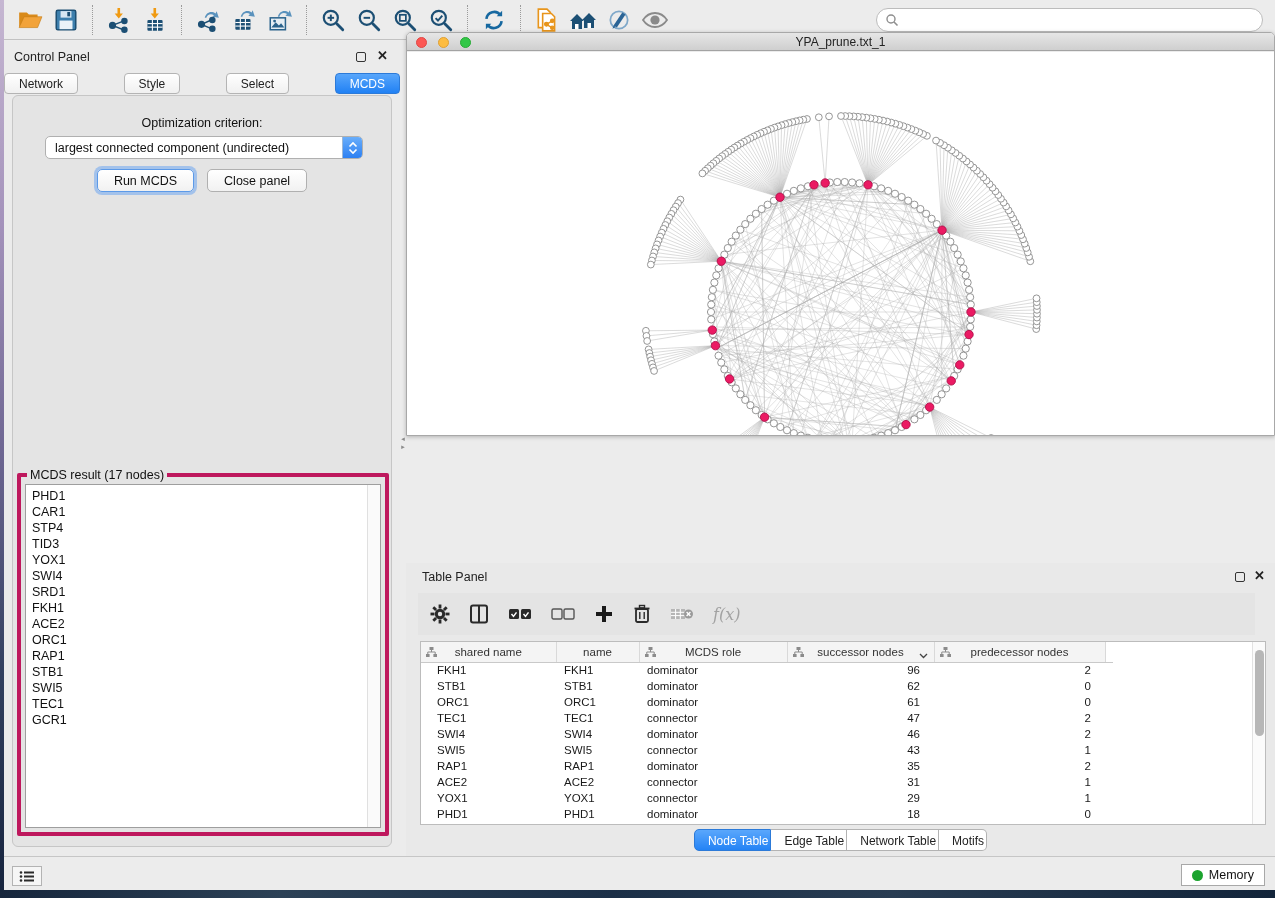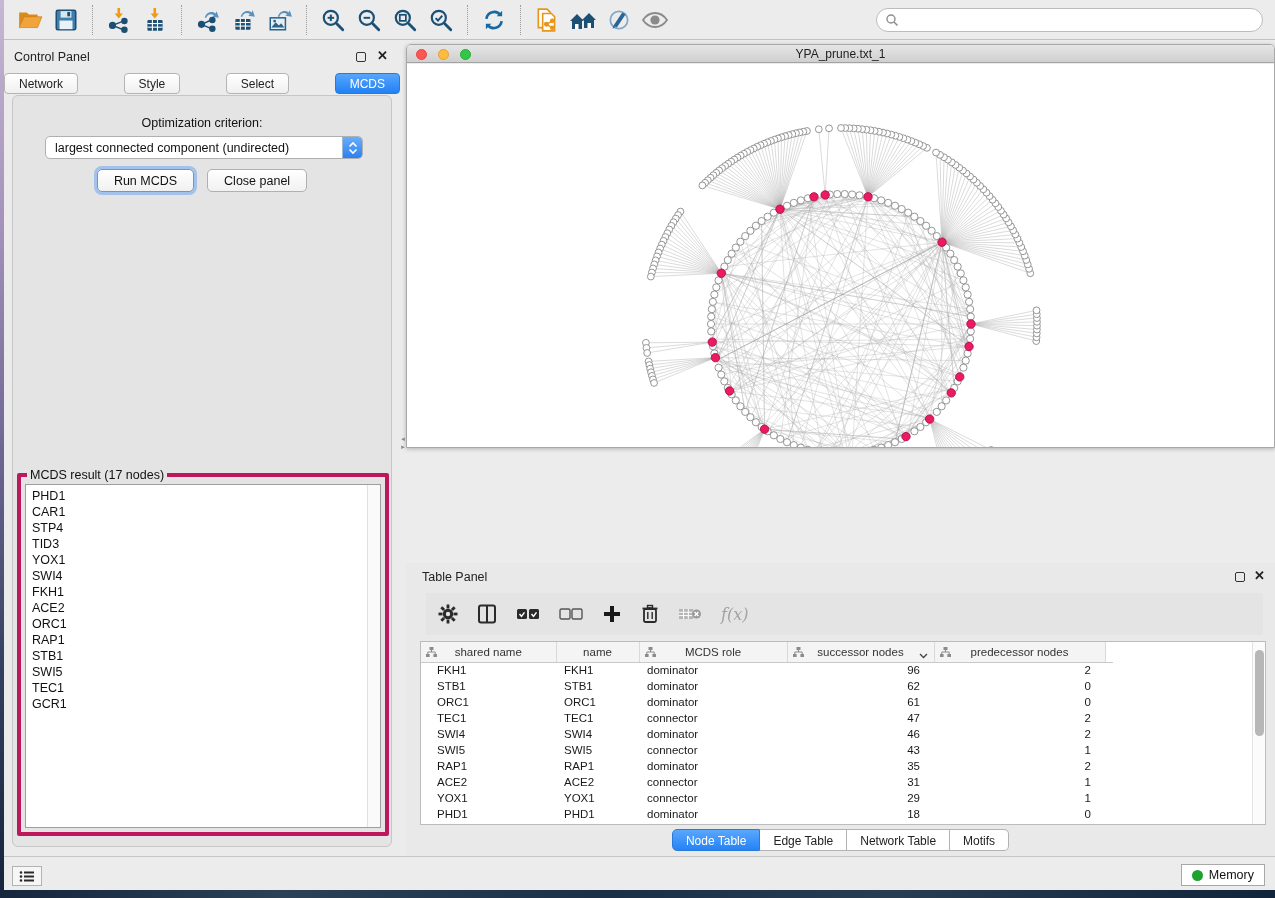--- a/index.html
+++ b/index.html
@@ -47,57 +47,57 @@
   .result-box { position:absolute; left:4px; top:372px; width:372px; height:368px; border:4px solid #be185d;
     border-radius:2px; }
   .result-box legend { font-size:12.5px; color:#111; margin-left:6px; padding:0 3px; }
   .result-list-wrap { position:absolute; left:4px; top:2px; right:4px; bottom:4px; background:#fff;
     border:1px solid #9e9e9e; overflow:hidden; }
   #mcds-list { list-style:none; padding:3px 0 0 6px; }
   #mcds-list li { font-size:12.5px; line-height:16px; color:#111; }
   .result-scroll { position:absolute; right:0; top:0; width:13px; height:100%; background:#fafafa; border-left:1px solid #e0e0e0; }
 
   
-  .network-window { position:absolute; left:402px; top:44px; width:869px; height:404px;
+  .network-window { position:absolute; left:402px; top:32px; width:869px; height:404px;
     border:1px solid #a8a8a8; border-radius:5px 5px 0 0; box-shadow:0 1px 4px rgba(0,0,0,.25); overflow:hidden; }
   .net-titlebar { position:relative; height:18px; background:linear-gradient(#e6e6e6,#cfcfcf); border-bottom:1px solid #a3a3a3; }
   .net-title { position:absolute; width:100%; text-align:center; top:2px; font-size:12px; color:#222; }
   .tl { position:absolute; top:4px; width:11px; height:11px; border-radius:50%; }
   .tl.red { left:9px; background:#fc5753; border:1px solid #df4744; }
   .tl.yellow { left:31px; background:#fdbc40; border:1px solid #de9f34; }
   .tl.green { left:53px; background:#33c748; border:1px solid #27aa35; }
   .net-canvas { position:absolute; left:0; top:19px; width:869px; height:497px; background:#fff; }
   .split-handle { position:absolute; left:396px; top:428px; width:6px; height:30px; display:flex; flex-direction:column;
     align-items:center; justify-content:center; gap:2px; }
   .split-handle span { font-size:7px; color:#8a8a8a; line-height:6px; }
 
   
   .table-panel { position:absolute; left:402px; top:563px; width:869px; height:293px; background:#e9e9e9; }
   .tp-titlebar { position:relative; height:26px; padding:7px 0 0 16px; font-size:12.5px; color:#222; }
   .tp-titlebar .float-icon { right:30px; top:9px; } .tp-titlebar .close-icon { right:10px; top:5px; }
-  .tp-toolbar { position:absolute; left:20px; top:30px; width:837px; height:42px; background:#e4e4e4;
+  .tp-toolbar { position:absolute; left:12px; top:30px; width:837px; height:42px; background:#e4e4e4;
     display:flex; align-items:center; padding-left:12px; gap:19px; }
   .tpi { display:flex; align-items:center; justify-content:center; }
   .fx { font-family:"DejaVu Serif", serif; font-style:italic; font-size:16px; color:#a2a2a2; }
   .tp-table-wrap { position:absolute; left:14px; top:78px; width:846px; height:184px; background:#fff;
     border:1px solid #bcbcbc; overflow:hidden; }
   table.node-table { border-collapse:collapse; table-layout:fixed; width:692px; }
   .node-table th { height:20px; background:#f4f4f4; border-bottom:1px solid #c9c9c9; border-right:1px solid #d9d9d9;
     font-weight:normal; font-size:11.5px; color:#333; position:relative; }
   .node-table th.filler { border-right:none; background:#fff; border-bottom:1px solid #c9c9c9; }
   .col-icon { position:absolute; left:5px; top:5px; }
   .sort-icon { position:absolute; right:6px; top:7px; }
   .node-table td { height:16px; font-size:11.5px; color:#1a1a1a; padding-left:8px; white-space:nowrap; overflow:hidden; }
   .node-table td:first-child { padding-left:16px; }
   .node-table td.num { text-align:right; padding-right:14px; }
   .tp-scroll { position:absolute; right:0; top:0; width:13px; height:100%; background:#fbfbfb; border-left:1px solid #e2e2e2; }
   .tp-scroll .thumb { position:absolute; left:1.5px; top:8px; width:9px; height:86px; background:#b7b7b7; border-radius:5px; }
   .tp-tabs-row { position:absolute; left:0; top:266px; width:100%; display:flex; justify-content:center; }
   .seg { display:flex; }
-  .seg-tab { height:22px; padding:4px 13px 0 13px; font-size:12px; color:#222; background:#fff;
+  .seg-tab { height:22px; padding:4px 2px 0 13px; font-size:12px; color:#222; background:#fff;
     border:1px solid #b3b3b3; border-left:none; }
   .seg-tab:first-child { border-left:1px solid #b3b3b3; border-radius:5px 0 0 5px; }
   .seg-tab:last-child { border-radius:0 5px 5px 0; }
   .seg-tab.active { background:linear-gradient(#5aa7fc,#2483f5); border-color:#2c7ad8; color:#fff; }
 
   
   .status-bar { position:absolute; left:0; top:856px; width:100%; height:34px; background:#ececec; border-top:1px solid #c6c6c6; }
   .status-left-btn { position:absolute; left:8px; top:9px; width:30px; height:20px; background:#f6f6f6;
     border:1px solid #b3b3b3; display:flex; align-items:center; justify-content:center; }
   .memory-btn { position:absolute; right:10px; top:7px; height:22px; padding:0 10px; background:#fff;
@@ -302,20 +302,21 @@
         <fieldset class="result-box">
           <legend>MCDS result (17 nodes)</legend>
           <div class="result-list-wrap">
             <ul id="mcds-list">
                 <li>PHD1</li>
                 <li>CAR1</li>
                 <li>STP4</li>
                 <li>TID3</li>
                 <li>YOX1</li>
                 <li>SWI4</li>
+                <li>SRD1</li>
                 <li>FKH1</li>
                 <li>ACE2</li>
                 <li>ORC1</li>
                 <li>RAP1</li>
                 <li>STB1</li>
                 <li>SWI5</li>
                 <li>TEC1</li>
                 <li>GCR1</li>
               </ul>
             <div class="result-scroll"></div>

